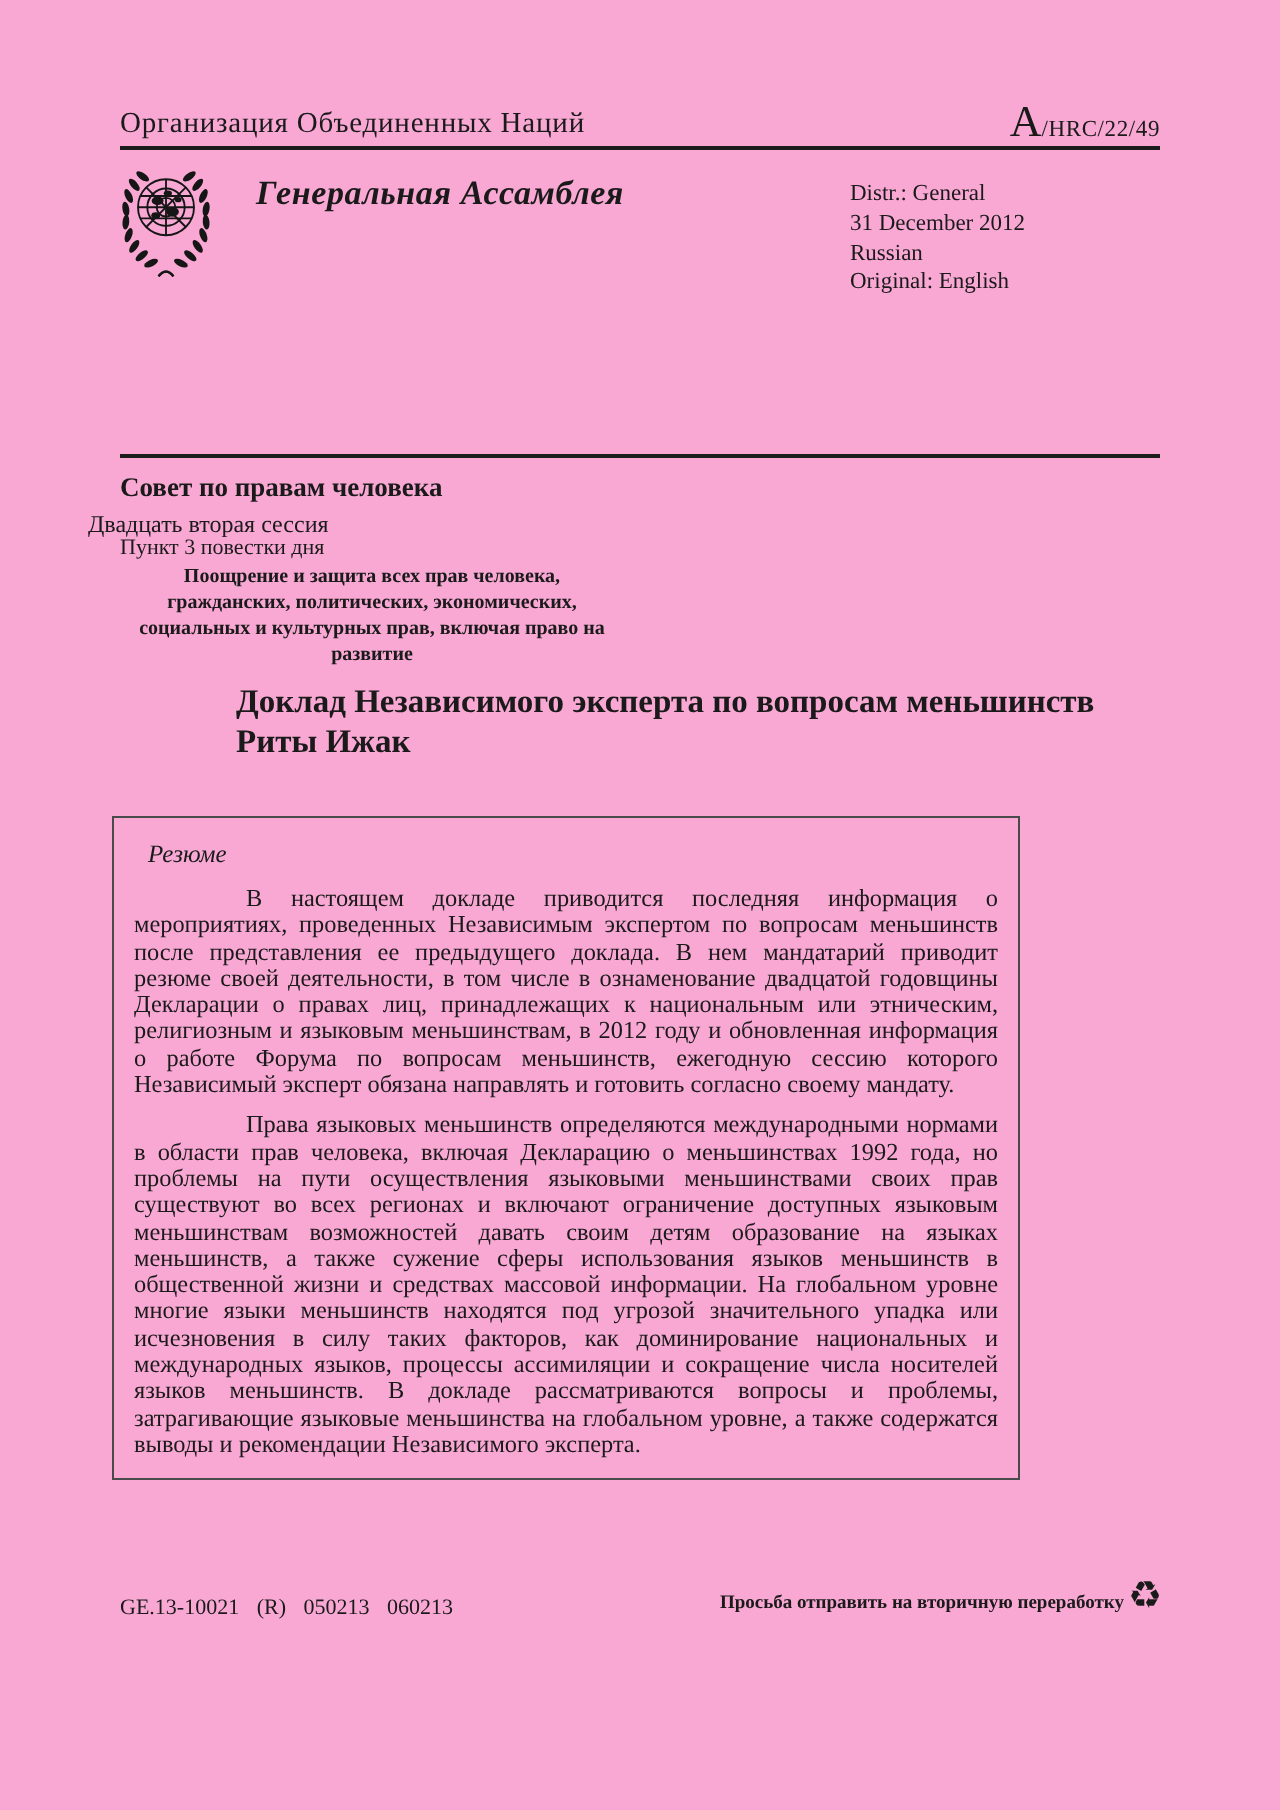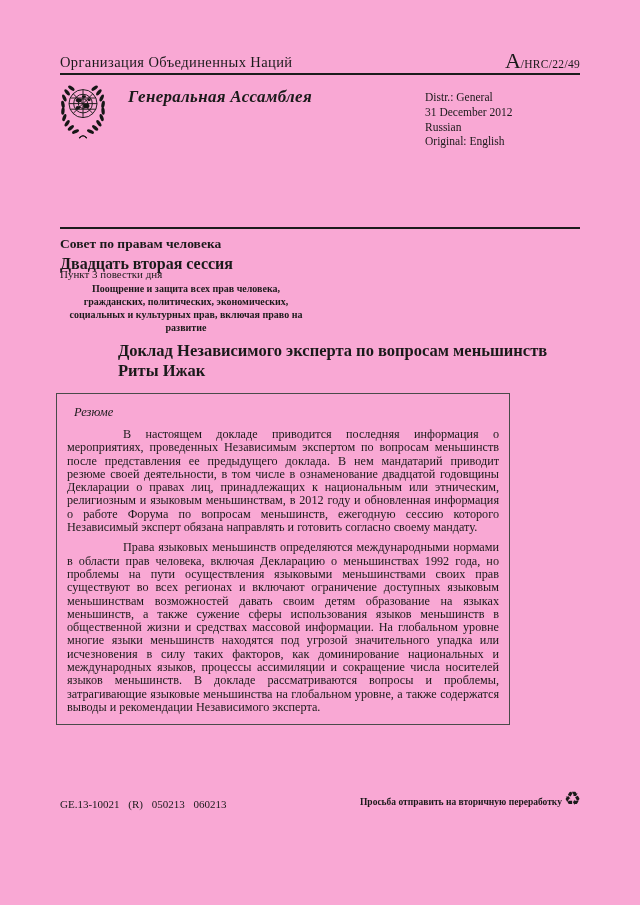--- a/index.html
+++ b/index.html
@@ -14,28 +14,28 @@
   .doc-symbol{left:440px;top:48px;width:140px;text-align:right;white-space:nowrap;}
   .doc-symbol .big-a{font-size:22px;}
   .doc-symbol .rest{font-size:11.5px;letter-spacing:0.3px;}
   .header-rule{left:60px;top:73px;width:520px;height:2px;background:#1c1c1c;}
   .emblem{left:55px;top:78px;width:56px;height:68px;}
   .assembly-title{left:128px;top:87px;font-size:17px;font-weight:bold;letter-spacing:0.3px;font-style:italic;}
   .distr-block{left:425px;top:90px;font-size:11.5px;line-height:14.8px;}
   
   .section-rule{left:60px;top:227px;width:520px;height:2px;background:#1c1c1c;}
   .council{left:60px;top:236px;font-size:13.5px;font-weight:bold;}
-  .session-line{left:60px;top:255px;font-size:16px;font-weight:bold;}
+  .session-line{left:44px;top:255px;font-size:12px;font-weight:normal;}
   .agenda-item{left:60px;top:268px;font-size:11px;text-align:right;}
   .agenda-title{left:60px;top:282px;width:252px;font-size:10px;font-weight:bold;line-height:13px;text-align:center;}
   
   .report-title{left:118px;top:341px;width:432px;font-size:16.5px;font-weight:bold;line-height:20px;}
   
   .summary-box{
-    left:56px;top:393px;width:454px;height:332px;box-sizing:border-box;
+    left:56px;top:408px;width:454px;height:332px;box-sizing:border-box;
     border:1.5px solid #4a4a4a;overflow:hidden;
   }
   .summary-heading{margin:11px 0 0 17px;font-size:12.5px;font-style:italic;}
   .summary-body{margin:8px 10px 0 10px;font-size:12.2px;line-height:13.3px;text-align:justify;}
   .summary-body p{margin:0;text-indent:56px;}
   .summary-body p + p{margin-top:7px;}
   
   .footer-ge{left:60px;top:798px;font-size:11px;word-spacing:6px;}
   .footer-recycle{left:0;top:792px;width:581px;display:flex;justify-content:flex-end;align-items:center;}
   .recycle-note{font-size:9.5px;font-weight:bold;}

